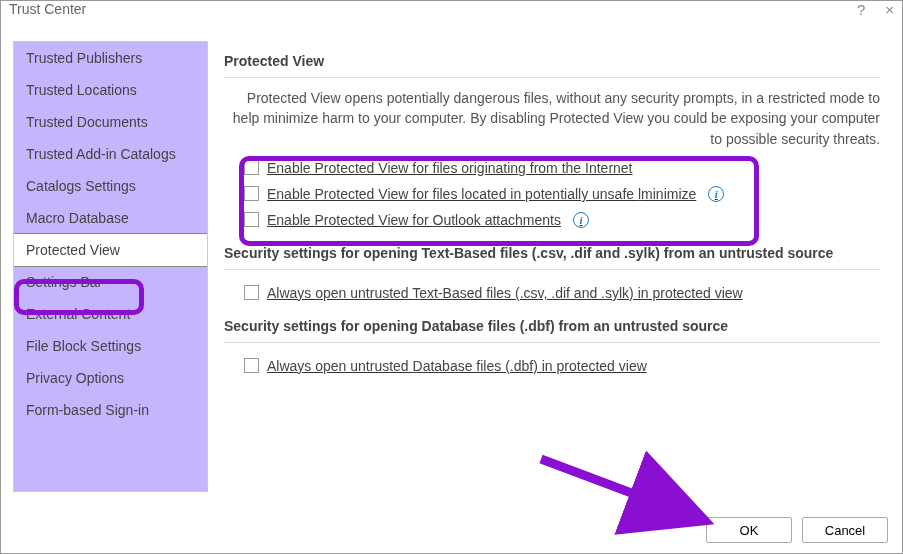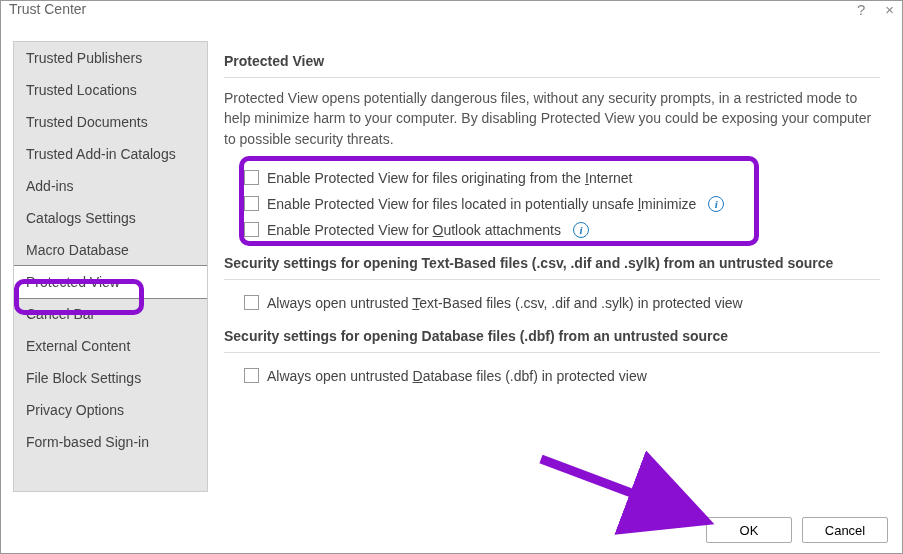--- a/index.html
+++ b/index.html
@@ -40,21 +40,21 @@
     }
     .content-area {
       display: flex;
       height: 475px;
       padding: 12px;
       gap: 16px;
     }
     .sidebar {
       width: 195px;
       border: 1px solid #ccc;
-      background: #e5e5e5;
+      background: #c4b5fd;
       overflow: hidden;
     }
     .sidebar-item {
       padding: 8px 12px 8px 12px;
       cursor: pointer;
       font-size: 14px;
       color: #444;
       position: relative;
     }
     .sidebar-item.selected {
@@ -74,30 +74,32 @@
       font-size: 14px;
     }
     .section-header.with-divider {
       border-bottom: 1px solid #ddd;
       padding-bottom: 8px;
       margin-bottom: 10px;
       margin-top: 12px;
     }
     .section-desc {
       color: #555;
-      margin-bottom: 16px;
+      margin-bottom: 6px;
       line-height: 1.45;
       font-size: 14px;
+      text-align: right;
     }
     .checkbox-row {
       display: flex;
       align-items: center;
       gap: 8px;
       padding: 5px 0 5px 8px;
       margin-left: 12px;
+      text-decoration: underline;
     }
     .checkbox {
       width: 15px;
       height: 15px;
       border: 1px solid #999;
       background: #fff;
       flex-shrink: 0;
     }
     .checkbox-label {
       color: #444;
@@ -176,25 +178,24 @@
   </div>
 </div>
 
 <div class="content-area">
 
   <div class="sidebar">
     <div class="sidebar-item"><span>Trusted Publishers</span></div>
     <div class="sidebar-item"><span>Trusted Locations</span></div>
     <div class="sidebar-item"><span>Trusted Documents</span></div>
     <div class="sidebar-item"><span>Trusted Add-in Catalogs</span></div>
-    <div class="sidebar-item"><span>Add-ins</span></div>
     <div class="sidebar-item"><span>Catalogs Settings</span></div>
     <div class="sidebar-item"><span>Macro Database</span></div>
     <div class="sidebar-item selected"><span>Protected View</span></div>
-    <div class="sidebar-item"><span>Cancel Bar</span></div>
+    <div class="sidebar-item"><span>Settings Bar</span></div>
     <div class="sidebar-item"><span>External Content</span></div>
     <div class="sidebar-item"><span>File Block Settings</span></div>
     <div class="sidebar-item"><span>Privacy Options</span></div>
     <div class="sidebar-item"><span>Form-based Sign-in</span></div>
   </div>
 
   <div class="main-panel">
     <div class="section-header with-divider">Protected View</div>
     <div class="section-desc">Protected View opens potentially dangerous files, without any security prompts, in a restricted mode to help minimize harm to your computer. By disabling Protected View you could be exposing your computer to possible security threats.</div>
 

